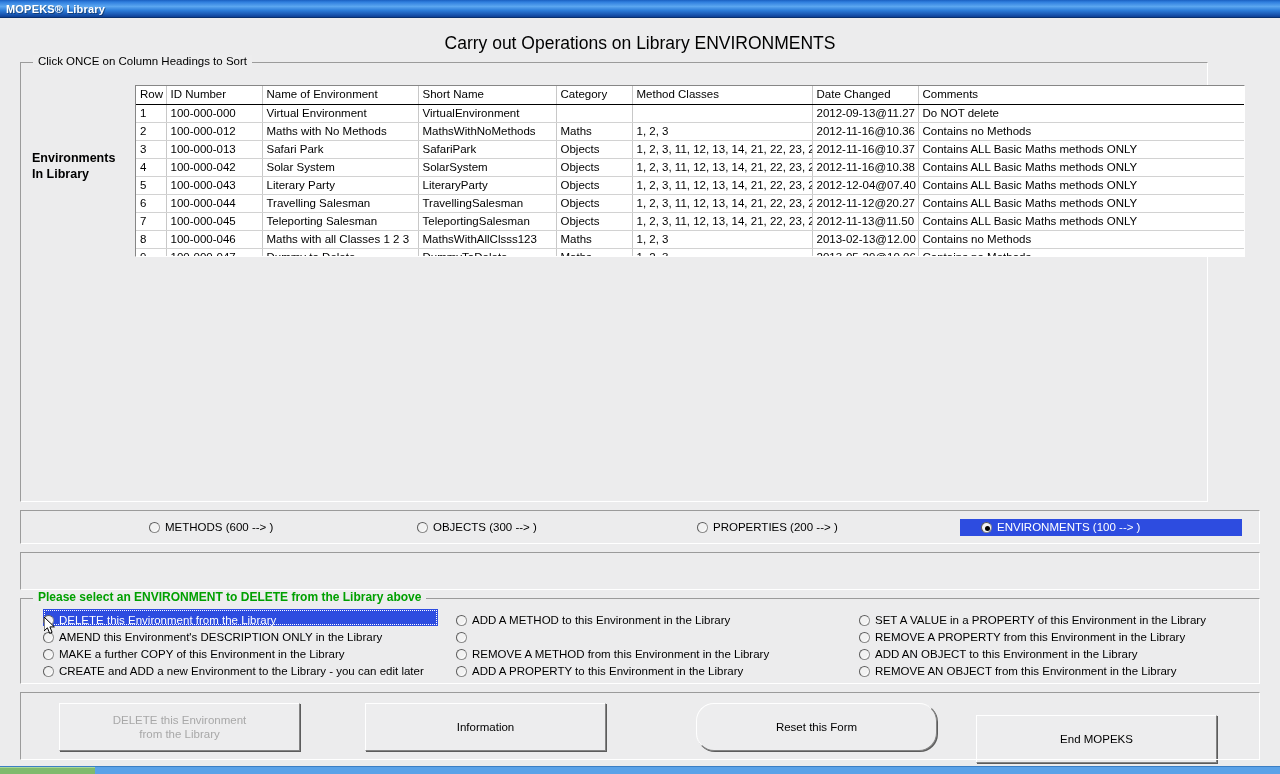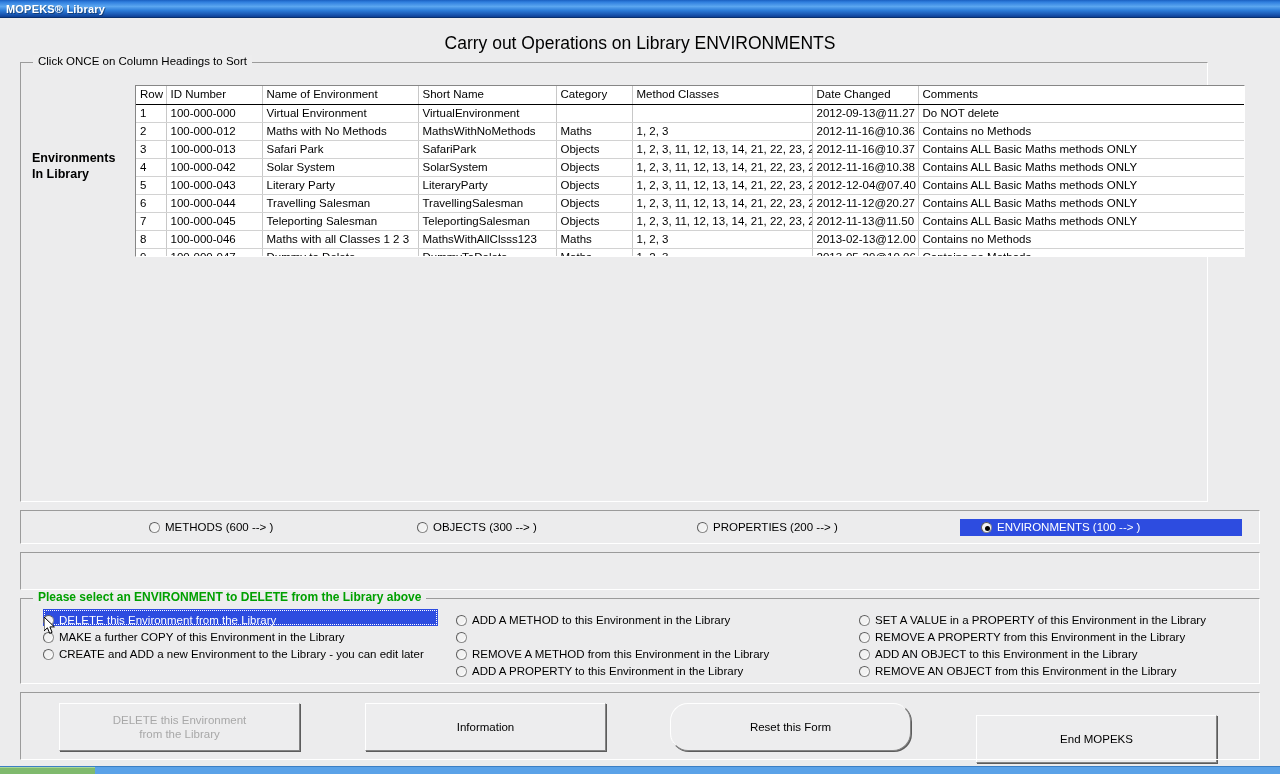--- a/index.html
+++ b/index.html
@@ -206,21 +206,21 @@
     text-align: center;
     font-size: 11.5px;
     line-height: 14px;
     color: #000;
     top: 10px; height: 48px;
     cursor: default;
   }
   .btn.disabled { color: #a8a8a8; }
   #btn-delete { left: 38px;  width: 241px; }
   #btn-info   { left: 344px; width: 241px; }
-  #btn-reset  { left: 649px; width: 241px; border-radius: 18px; }
+  #btn-reset  { left: 675px; width: 241px; border-radius: 18px; }
   #btn-end    { left: 955px; width: 241px; margin-top: 12px; }
 
   
   #taskbar {
     position: absolute; left: 0; bottom: 0; width: 1280px; height: 8px;
     background: #5ba2e8;
     border-top: 1px solid #3c7fc4;
   }
   #taskbar .tb-green {
     position: absolute; left: 0; top: 0; width: 95px; height: 100%;
@@ -388,20 +388,24 @@
 <div class="groupbox" id="options-group">
   <span class="gb-legend green">Please select an ENVIRONMENT to DELETE from the Library above</span>
   <div id="options-cols">
     <div class="opt-col" id="opt-col-1">
         <div class="opt-item selected">
           <span class="radio-dot"></span>
           <span>DELETE this Environment from the Library</span>
         </div>
         <div class="opt-item">
           <span class="radio-dot"></span>
+          <span>AMEND this Environment's DESCRIPTION ONLY in the Library</span>
+        </div>
+        <div class="opt-item">
+          <span class="radio-dot"></span>
           <span>MAKE a further COPY of this Environment in the Library</span>
         </div>
         <div class="opt-item">
           <span class="radio-dot"></span>
           <span>CREATE and ADD a new Environment to the Library - you can edit later</span>
         </div>
       </div>
     <div class="opt-col" id="opt-col-2">
         <div class="opt-item">
           <span class="radio-dot"></span>

